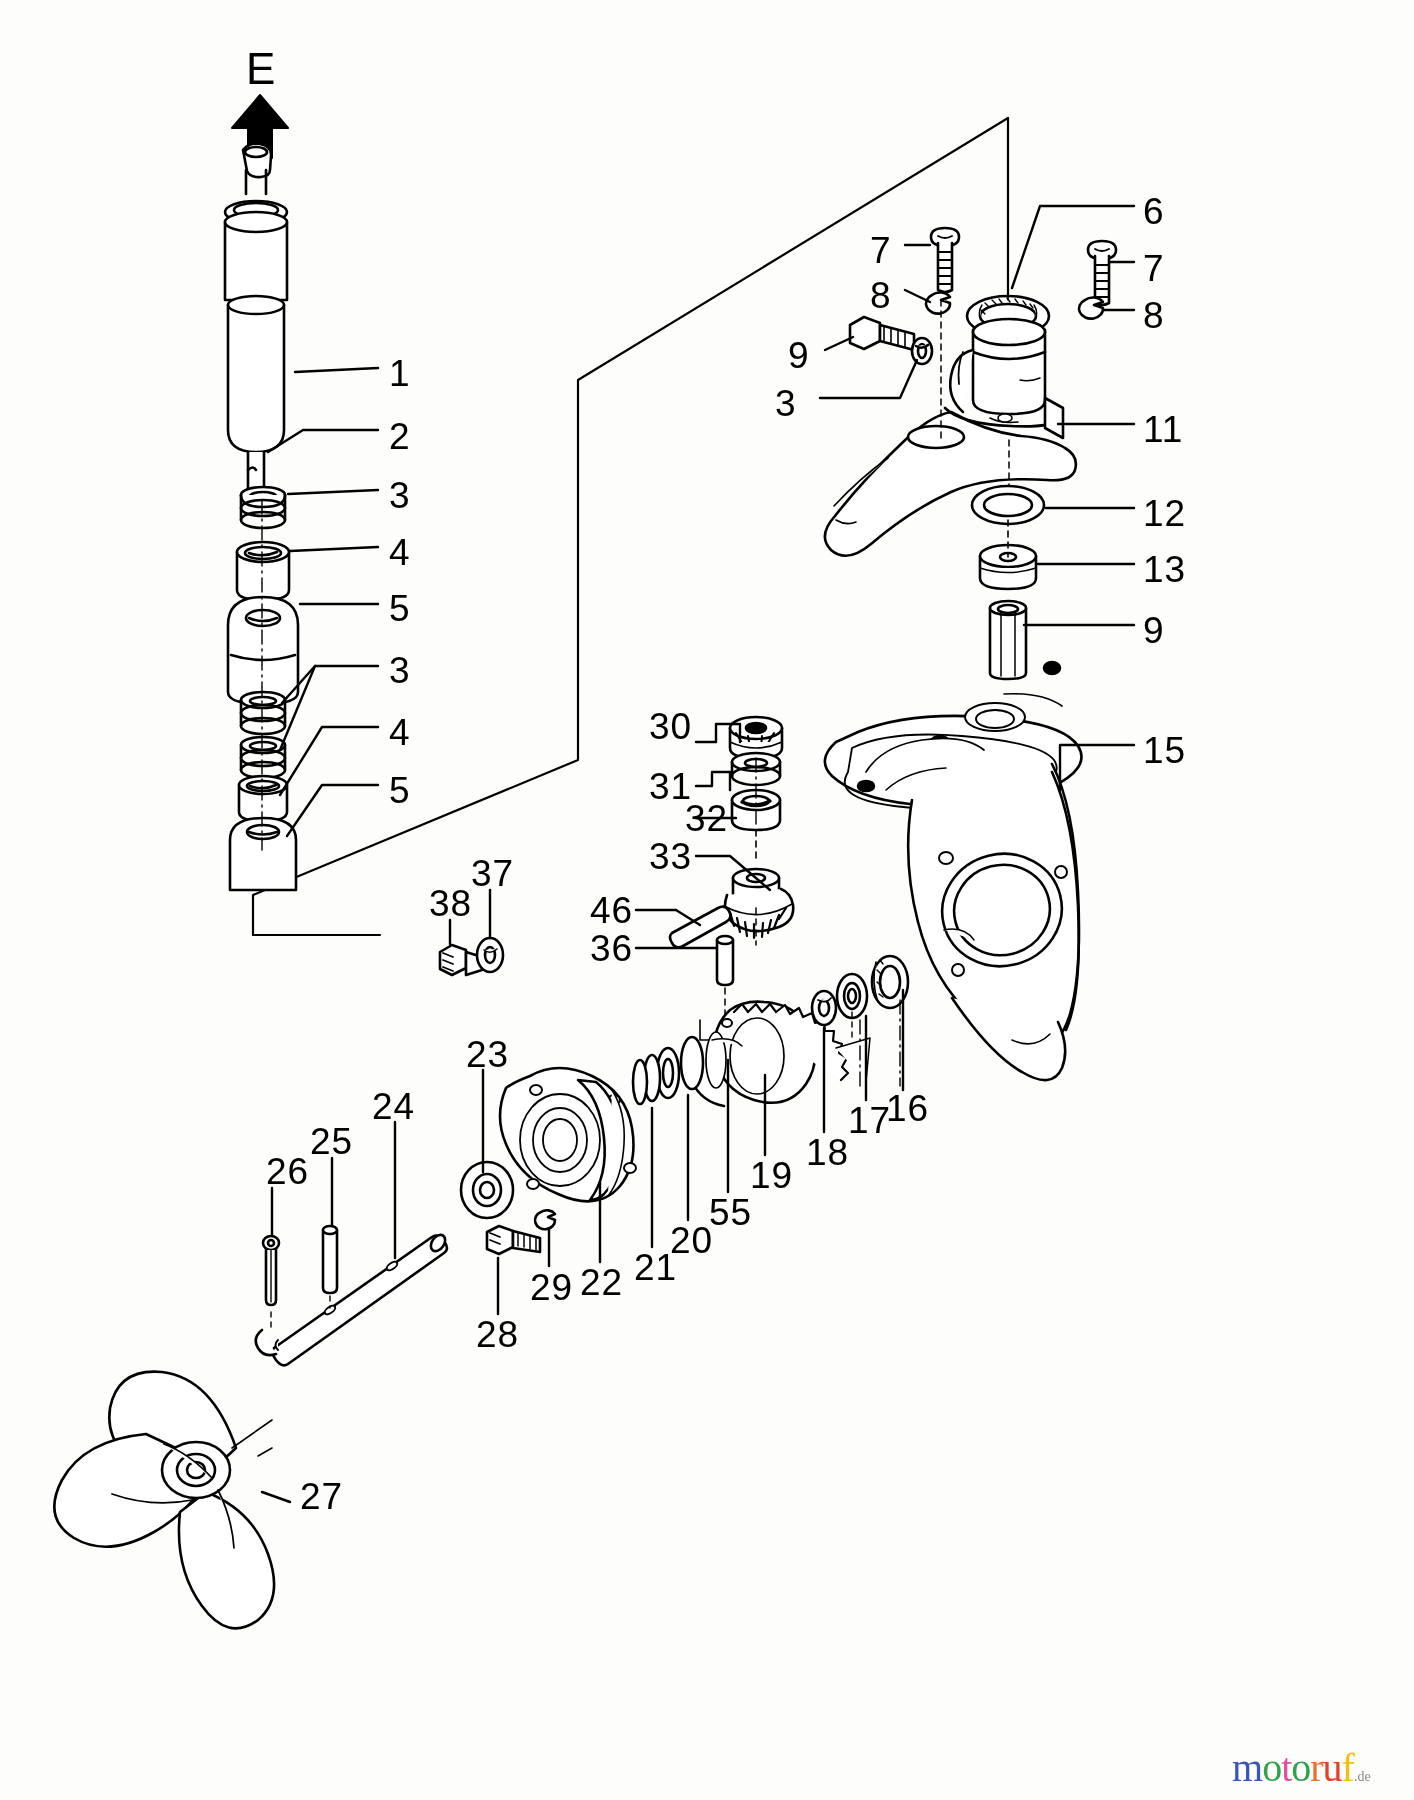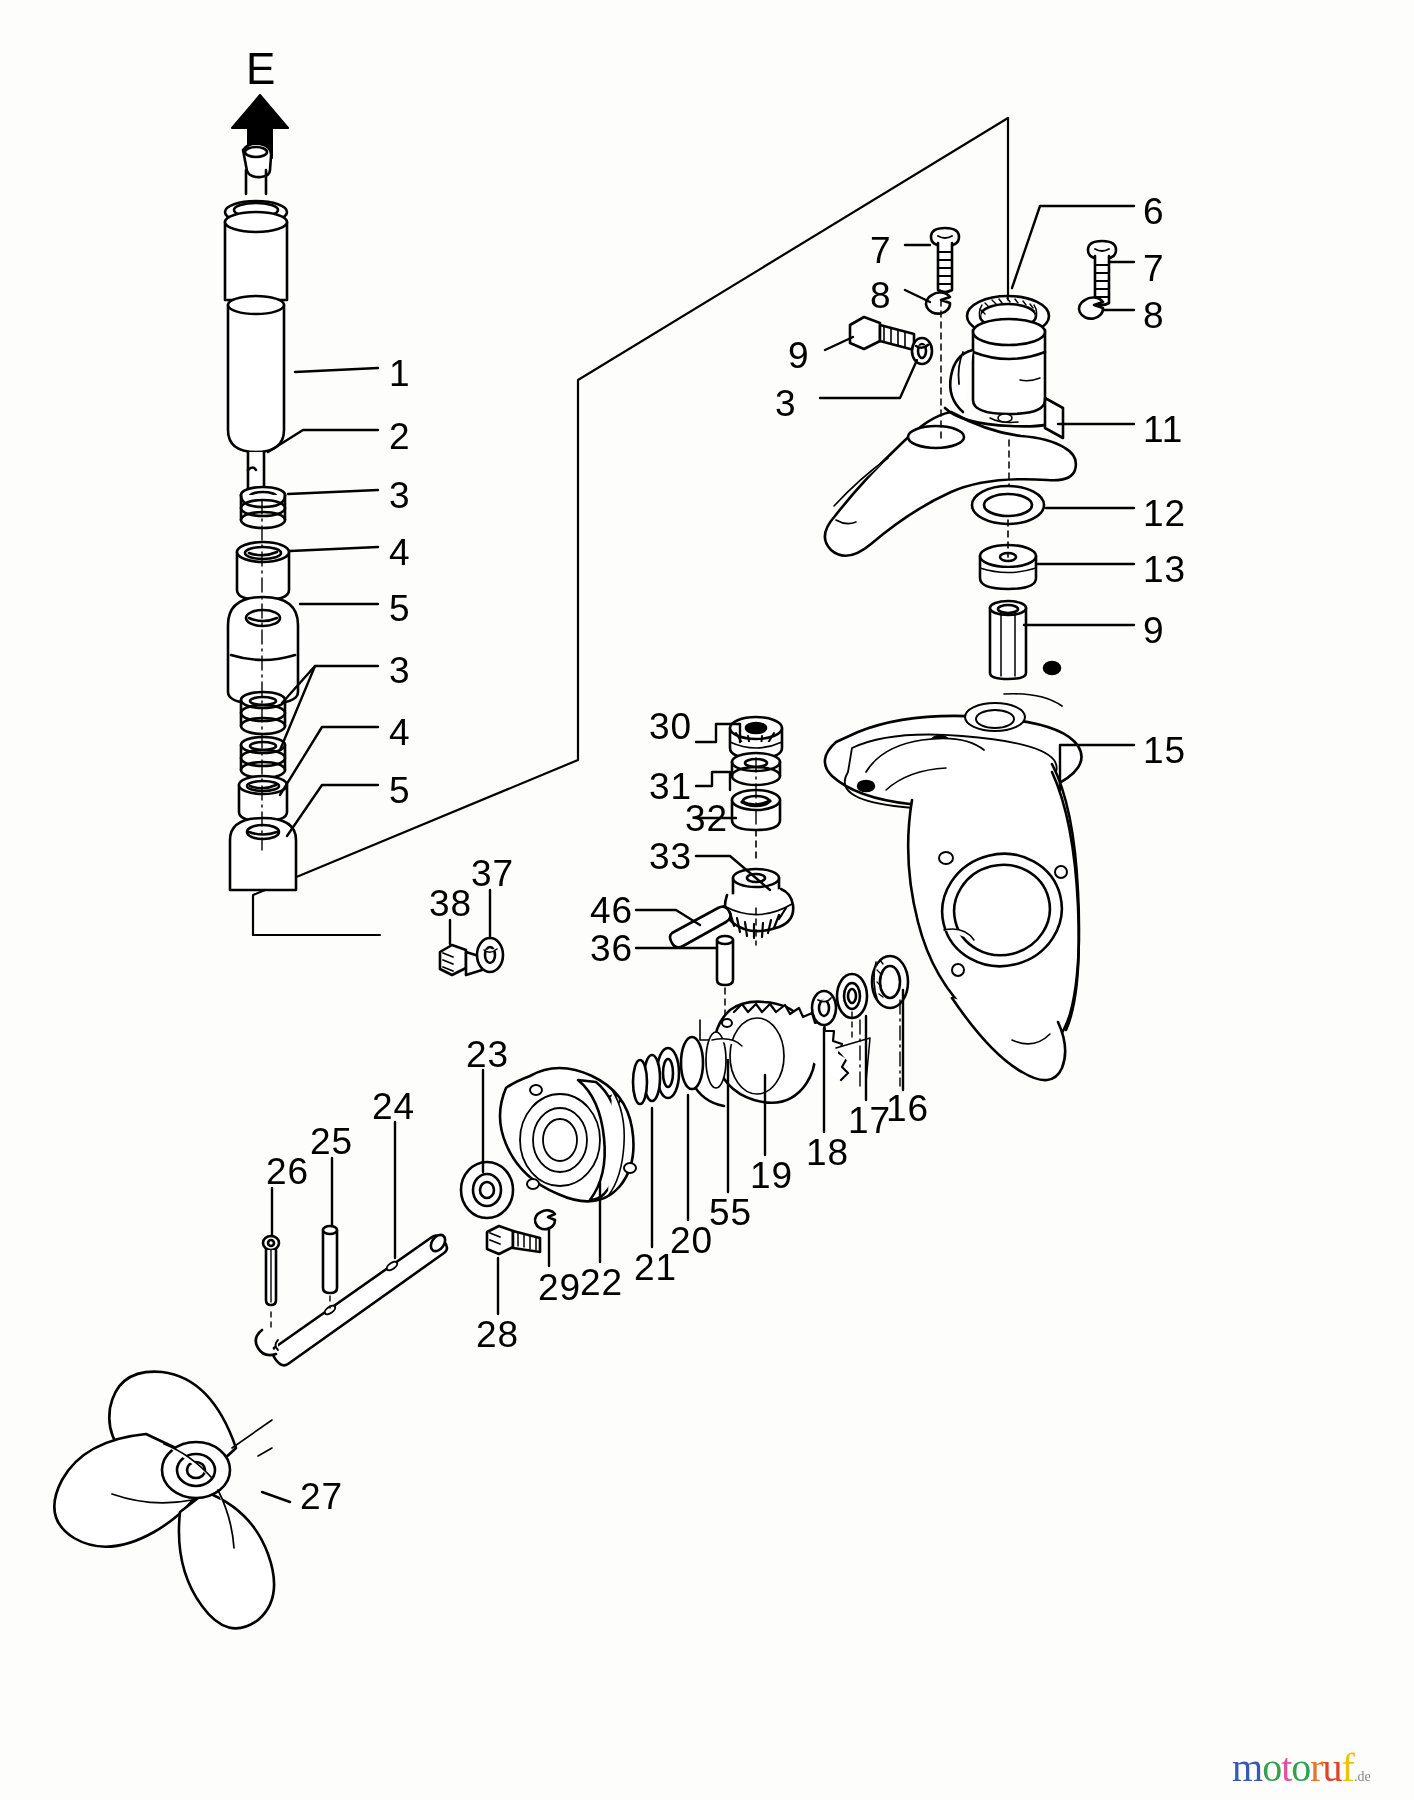--- a/index.html
+++ b/index.html
@@ -498,21 +498,21 @@
   <div class="lbl" style="left:590px;top:930px;">36</div>
 
   <div class="lbl" style="left:886px;top:1090px;">16</div>
   <div class="lbl" style="left:848px;top:1102px;">17</div>
   <div class="lbl" style="left:806px;top:1134px;">18</div>
   <div class="lbl" style="left:750px;top:1157px;">19</div>
   <div class="lbl" style="left:709px;top:1194px;">55</div>
   <div class="lbl" style="left:670px;top:1222px;">20</div>
   <div class="lbl" style="left:634px;top:1249px;">21</div>
   <div class="lbl" style="left:580px;top:1264px;">22</div>
-  <div class="lbl" style="left:530px;top:1269px;margin-left:8px;">29</div>
+  <div class="lbl" style="left:530px;top:1269px;">29</div>
   <div class="lbl" style="left:476px;top:1316px;">28</div>
   <div class="lbl" style="left:466px;top:1036px;">23</div>
   <div class="lbl" style="left:471px;top:855px;">37</div>
   <div class="lbl" style="left:429px;top:885px;">38</div>
   <div class="lbl" style="left:372px;top:1088px;">24</div>
   <div class="lbl" style="left:310px;top:1123px;">25</div>
   <div class="lbl" style="left:266px;top:1153px;">26</div>
   <div class="lbl" style="left:300px;top:1478px;">27</div>
 
   <div id="wm">

